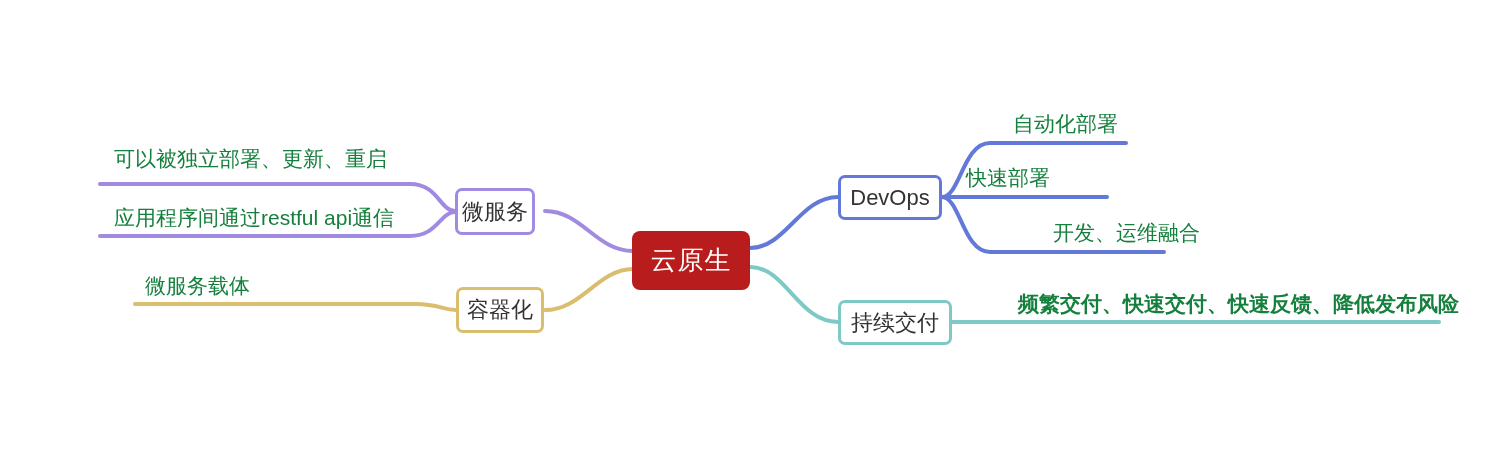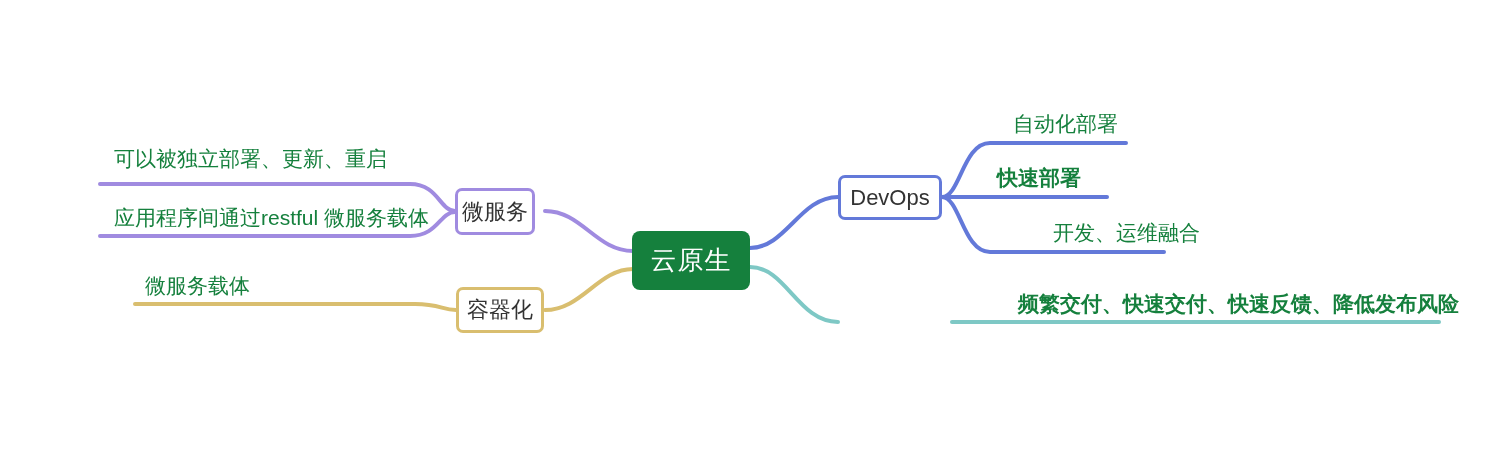--- a/index.html
+++ b/index.html
@@ -71,36 +71,37 @@
 
     <path d="M 750 248 C 786 248 800 197 838 197" fill="none" stroke-width="4" stroke-linecap="round" stroke="#6379D9"></path>
     <path d="M 942 197 C 960 197 963 143 990 143 L 1126 143" fill="none" stroke-width="4" stroke-linecap="round" stroke="#6379D9"></path>
     <path d="M 942 197 L 1107 197" fill="none" stroke-width="4" stroke-linecap="round" stroke="#6379D9"></path>
     <path d="M 942 197 C 960 197 963 252 990 252 L 1164 252" fill="none" stroke-width="4" stroke-linecap="round" stroke="#6379D9"></path>
 
     <path d="M 750 267 C 786 267 798 322 838 322" fill="none" stroke-width="4" stroke-linecap="round" stroke="#7EC8C5"></path>
     <path d="M 952 322 L 1439 322" fill="none" stroke-width="4" stroke-linecap="round" stroke="#7EC8C5"></path>
   </svg>
 
-  <div class="root-node" style="left: 632px; top: 231px; width: 118px; height: 59px; background: #15803d;">云原生</div>
+  <div class="root-node" style="left: 632px; top: 231px; width: 118px; height: 59px; background: #b91c1c;">云原生</div>
 
   <div class="node" style="left: 455px; top: 188px; width: 80px; height: 47px; border-color: rgb(160, 139, 224);">微服务</div>
 
   <div class="node" style="left: 838px; top: 175px; width: 104px; height: 45px; border-color: rgb(99, 121, 217);">DevOps</div>
 
   <div class="node" style="left: 456px; top: 287px; width: 88px; height: 46px; border-color: rgb(217, 190, 111);">容器化</div>
 
+  <div class="node" style="left: 838px; top: 300px; width: 114px; height: 45px; border-color: rgb(126, 200, 197);">持续交付</div>
 
   <div class="leaf-label" style="left:114px; top:147px;">可以被独立部署、更新、重启</div>
 
-  <div class="leaf-label" style="left:114px; top:206px;">应用程序间通过restful 微服务载体</div>
+  <div class="leaf-label" style="left:114px; top:206px;">应用程序间通过restful api通信</div>
 
   <div class="leaf-label" style="left:145px; top:274px;text-align:center;">微服务载体</div>
 
   <div class="leaf-label" style="left:1013px; top:112px;">自动化部署</div>
 
-  <div class="leaf-label" style="left:997px; top:166px;font-weight:bold;">快速部署</div>
+  <div class="leaf-label" style="left:966px; top:166px;">快速部署</div>
 
   <div class="leaf-label" style="left:1053px; top:221px;">开发、运维融合</div>
 
   <div class="leaf-label" style="left:1018px; top:292px;font-weight:bold;">频繁交付、快速交付、快速反馈、降低发布风险</div>
 
 </div>
 
 </body></html>

